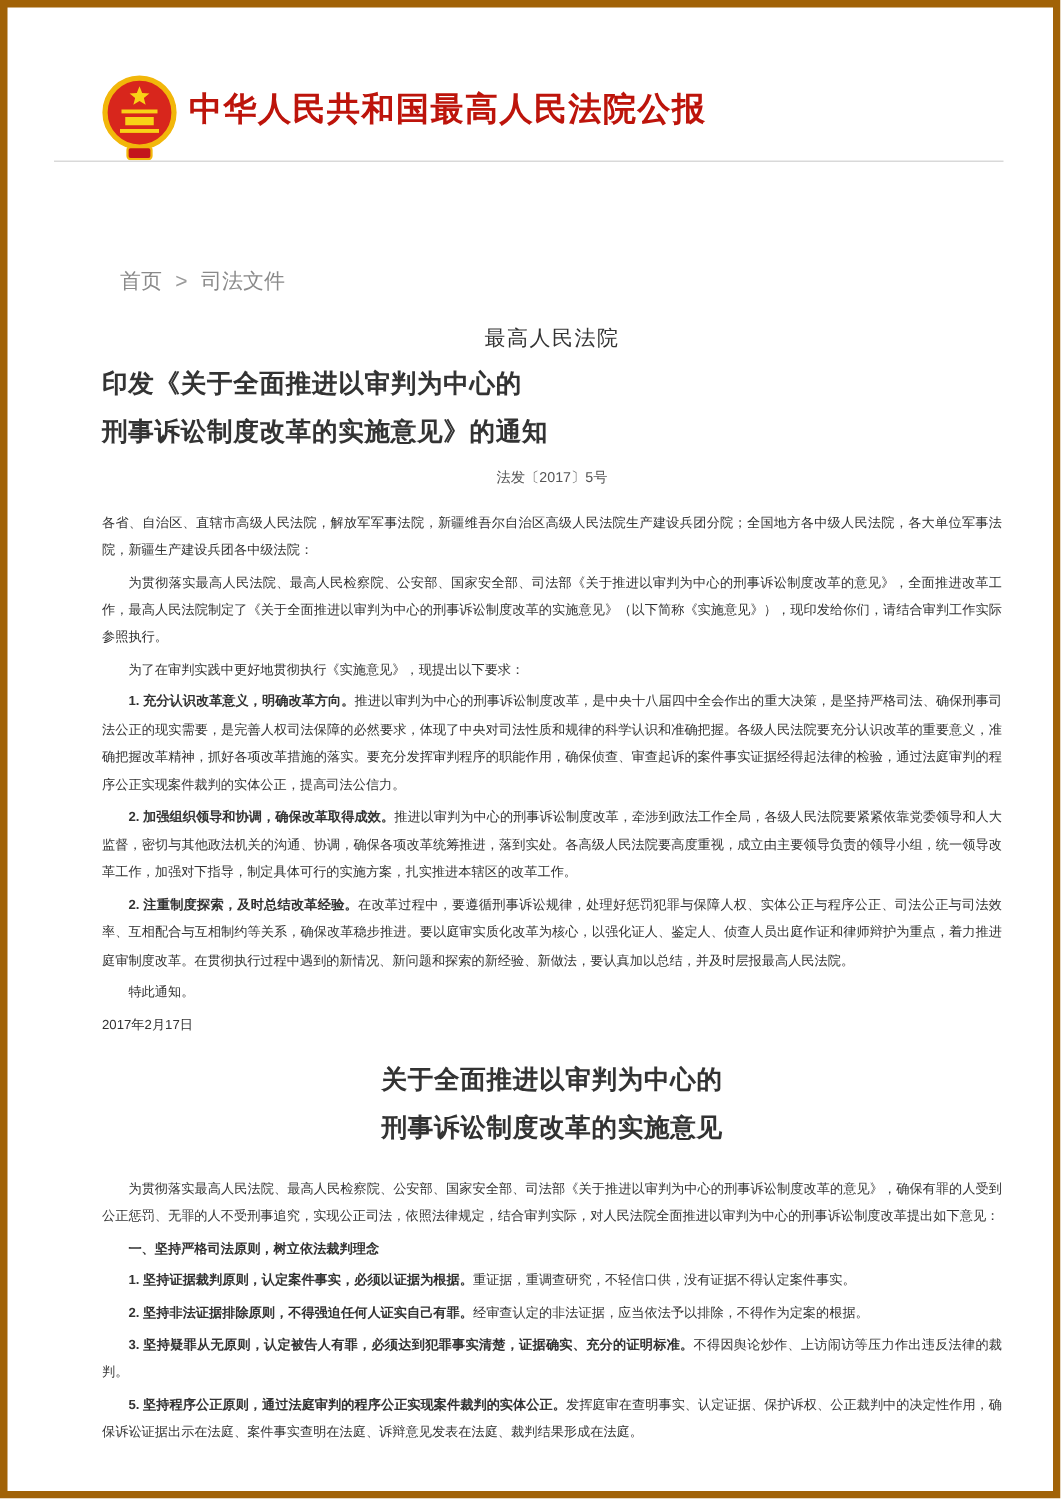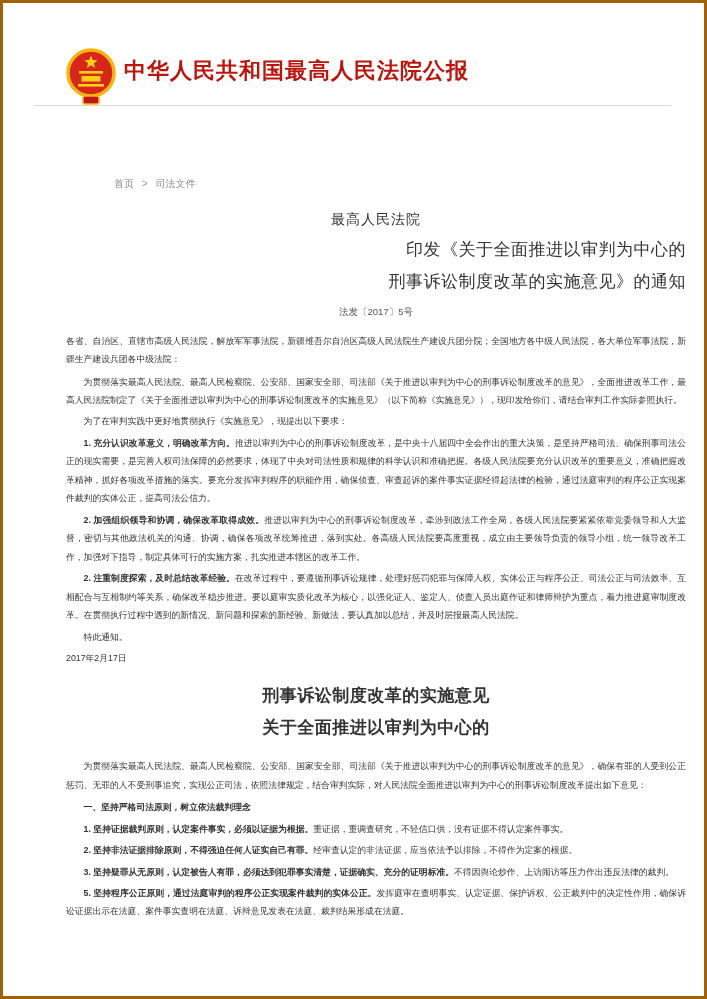--- a/index.html
+++ b/index.html
@@ -1,18 +1,18 @@
 <!DOCTYPE html>
 <html><head>
 <meta charset="utf-8">
 <style>
   html,body{margin:0;padding:0;background:#fff;}
   .page{
     position:relative;width:707px;height:999px;box-sizing:border-box;
-    background:#fff;border:3px solid #a16207;overflow:hidden;
+    background:#fff;border:5px solid #a16207;overflow:hidden;
     font-family:"Liberation Sans","DejaVu Sans",sans-serif;color:#333;
   }
   
   .header{position:relative;height:104px;}
   .logo{position:absolute;left:62px;top:44px;width:52px;height:58px;}
   .site-title{
     position:absolute;left:121px;top:53px;font-size:22px;font-weight:700;
     color:#bd140b;letter-spacing:1px;white-space:nowrap;cursor:pointer;
   }
   .hdr-meta{
@@ -20,36 +20,36 @@
     font-size:8.5px;color:#6f6f6f;line-height:2.1;white-space:nowrap;
   }
   .nav{
     position:absolute;top:83px;right:56px;display:flex;gap:31px;
     font-size:11.5px;color:#5a5a5a;
   }
   .nav-item{letter-spacing:2px;cursor:pointer;white-space:nowrap;}
   .nav-item.active{color:#c00d0d;}
   .nav-divider{position:absolute;top:102px;left:31px;right:33px;border-top:1px solid #d9d9d9;}
   
-  .breadcrumb{padding:70px 0 0 75px;font-size:10px;color:#8a8a8a;margin-left:36px;}
+  .breadcrumb{padding:70px 0 0 75px;font-size:14px;color:#8a8a8a;}
   .breadcrumb .crumb{cursor:pointer;}
   .breadcrumb .sep{margin:0 5px;color:#9a9a9a;}
   
-  .doc{padding:0 18px 0 63px;}
+  .doc{padding:0 34px 0 63px;}
   .issuer{text-align:center;margin-top:20px;font-size:14px;color:#333;letter-spacing:1px;}
   .doc-title{
-    text-align:right;font-size:17px;font-weight:400;line-height:1.9;
+    text-align:left;font-size:17px;font-weight:700;line-height:1.9;
     margin-top:5px;color:#333;letter-spacing:0.5px;
   }
   .doc-no{text-align:center;font-size:9.5px;color:#555;margin-top:7px;}
   .doc p{
     font-size:8.8px;line-height:2.1;color:#333;text-align:justify;
     margin:3px 0 0 0;
   }
-  .doc p.first-para{margin-top:14px;font-family:Liberation Mono, monospace;}
+  .doc p.first-para{margin-top:14px;}
   .indent{text-indent:2em;}
   .lead{font-weight:700;}
   .date-line{text-align:right;text-indent:0;}
   .doc2-title{
     text-align:center;font-size:17px;font-weight:700;line-height:1.9;
     margin-top:12px;color:#333;letter-spacing:0.5px;
   }
   .section-heading{font-weight:700;}
 </style>
 </head>
@@ -91,22 +91,22 @@
     <p class="indent">为了在审判实践中更好地贯彻执行《实施意见》，现提出以下要求：</p>
 
     <p class="indent"><span class="lead">1. 充分认识改革意义，明确改革方向。</span><span>推进以审判为中心的刑事诉讼制度改革，是中央十八届四中全会作出的重大决策，是坚持严格司法、确保刑事司法公正的现实需要，是完善人权司法保障的必然要求，体现了中央对司法性质和规律的科学认识和准确把握。各级人民法院要充分认识改革的重要意义，准确把握改革精神，抓好各项改革措施的落实。要充分发挥审判程序的职能作用，确保侦查、审查起诉的案件事实证据经得起法律的检验，通过法庭审判的程序公正实现案件裁判的实体公正，提高司法公信力。</span></p>
     <p class="indent"><span class="lead">2. 加强组织领导和协调，确保改革取得成效。</span><span>推进以审判为中心的刑事诉讼制度改革，牵涉到政法工作全局，各级人民法院要紧紧依靠党委领导和人大监督，密切与其他政法机关的沟通、协调，确保各项改革统筹推进，落到实处。各高级人民法院要高度重视，成立由主要领导负责的领导小组，统一领导改革工作，加强对下指导，制定具体可行的实施方案，扎实推进本辖区的改革工作。</span></p>
     <p class="indent"><span class="lead">2. 注重制度探索，及时总结改革经验。</span><span>在改革过程中，要遵循刑事诉讼规律，处理好惩罚犯罪与保障人权、实体公正与程序公正、司法公正与司法效率、互相配合与互相制约等关系，确保改革稳步推进。要以庭审实质化改革为核心，以强化证人、鉴定人、侦查人员出庭作证和律师辩护为重点，着力推进庭审制度改革。在贯彻执行过程中遇到的新情况、新问题和探索的新经验、新做法，要认真加以总结，并及时层报最高人民法院。</span></p>
 
     <p class="indent">特此通知。</p>
     <p class="date-line">2017年2月17日</p>
 
     <div class="doc2-title">
+      <div>关于全面推进以审判为中心的</div>
       <div>刑事诉讼制度改革的实施意见</div>
-      <div>关于全面推进以审判为中心的</div>
     </div>
 
     <p class="indent first-para">为贯彻落实最高人民法院、最高人民检察院、公安部、国家安全部、司法部《关于推进以审判为中心的刑事诉讼制度改革的意见》，确保有罪的人受到公正惩罚、无罪的人不受刑事追究，实现公正司法，依照法律规定，结合审判实际，对人民法院全面推进以审判为中心的刑事诉讼制度改革提出如下意见：</p>
     <p class="indent section-heading">一、坚持严格司法原则，树立依法裁判理念</p>
 
     <p class="indent"><span class="lead">1. 坚持证据裁判原则，认定案件事实，必须以证据为根据。</span><span>重证据，重调查研究，不轻信口供，没有证据不得认定案件事实。</span></p>
     <p class="indent"><span class="lead">2. 坚持非法证据排除原则，不得强迫任何人证实自己有罪。</span><span>经审查认定的非法证据，应当依法予以排除，不得作为定案的根据。</span></p>
     <p class="indent"><span class="lead">3. 坚持疑罪从无原则，认定被告人有罪，必须达到犯罪事实清楚，证据确实、充分的证明标准。</span><span>不得因舆论炒作、上访闹访等压力作出违反法律的裁判。</span></p>
     <p class="indent"><span class="lead">5. 坚持程序公正原则，通过法庭审判的程序公正实现案件裁判的实体公正。</span><span>发挥庭审在查明事实、认定证据、保护诉权、公正裁判中的决定性作用，确保诉讼证据出示在法庭、案件事实查明在法庭、诉辩意见发表在法庭、裁判结果形成在法庭。</span></p>
   </div>

